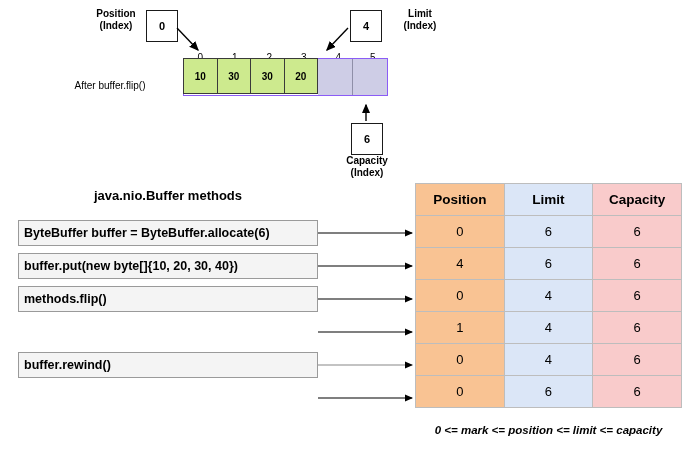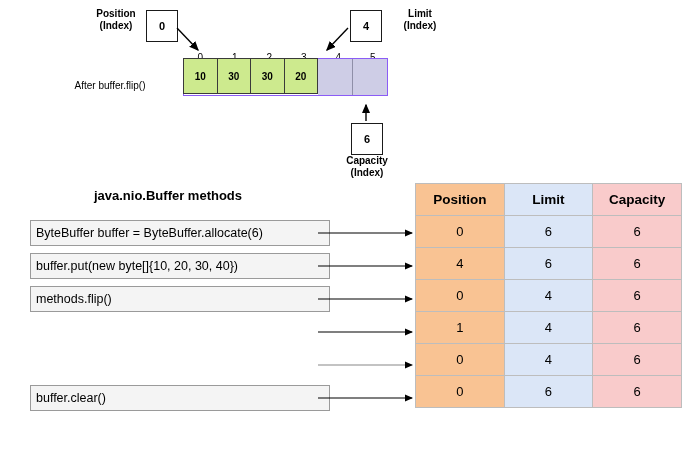--- a/index.html
+++ b/index.html
@@ -128,31 +128,31 @@
   .methods-title {
     position: absolute;
     left: 18px; top: 188px;
     width: 300px;
     text-align: center;
     font-size: 13px;
     font-weight: bold;
   }
   .method-box {
     position: absolute;
-    left: 30px;
+    left: 18px;
     width: 300px;
     height: 26px;
     box-sizing: border-box;
     background: #f4f4f4;
     border: 1px solid #9a9a9a;
     display: flex;
     align-items: center;
     padding-left: 5px;
     font-size: 12.5px;
-    font-weight: normal;
+    font-weight: bold;
     white-space: nowrap;
     overflow: hidden;
   }
 
   
   .state-table {
     position: absolute;
     left: 415px; top: 183px;
     border-collapse: collapse;
     table-layout: fixed;
@@ -227,21 +227,21 @@
   <div class="cap-label">
     <div>Capacity</div>
     <div>(Index)</div>
   </div>
 
   <div class="methods-title">java.nio.Buffer methods</div>
 
   <div class="method-box" style="top:220px">ByteBuffer buffer = ByteBuffer.allocate(6)</div>
   <div class="method-box" style="top:253px">buffer.put(new byte[]{10, 20, 30, 40})</div>
   <div class="method-box" style="top:286px">methods.flip()</div>
-  <div class="method-box" style="top:385px">buffer.clear()</div>
+  <div class="method-box" style="top:352px">buffer.rewind()</div>
 
   <table class="state-table">
     <thead>
       <tr>
         <th class="col-pos">Position</th>
         <th class="col-lim">Limit</th>
         <th class="col-cap">Capacity</th>
       </tr>
     </thead>
     <tbody>
@@ -271,20 +271,21 @@
         <td class="col-cap">6</td>
       </tr>
       <tr>
         <td class="col-pos">0</td>
         <td class="col-lim">6</td>
         <td class="col-cap">6</td>
       </tr>
     </tbody>
   </table>
 
+  <div class="formula">0 &lt;= mark &lt;= position &lt;= limit &lt;= capacity</div>
 
   <svg class="overlay" viewBox="0 0 700 466">
     <defs>
       <marker id="arrowhead" markerWidth="7" markerHeight="7" refX="6" refY="3" orient="auto" markerUnits="strokeWidth">
         <path d="M0,0 L7,3 L0,6 z" fill="#000000"></path>
       </marker>
     </defs>
 
     <line x1="177" y1="28" x2="198" y2="50" stroke="#000" stroke-width="1.4" marker-end="url(#arrowhead)"></line>
 

